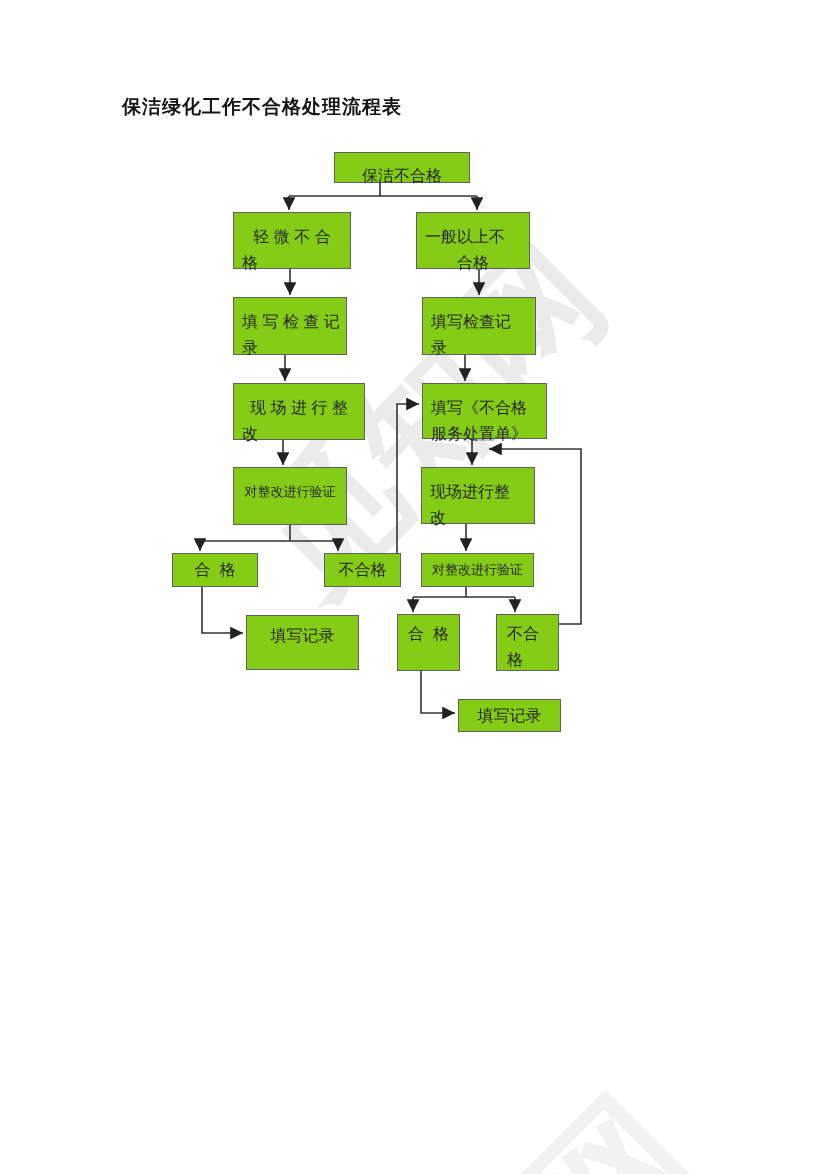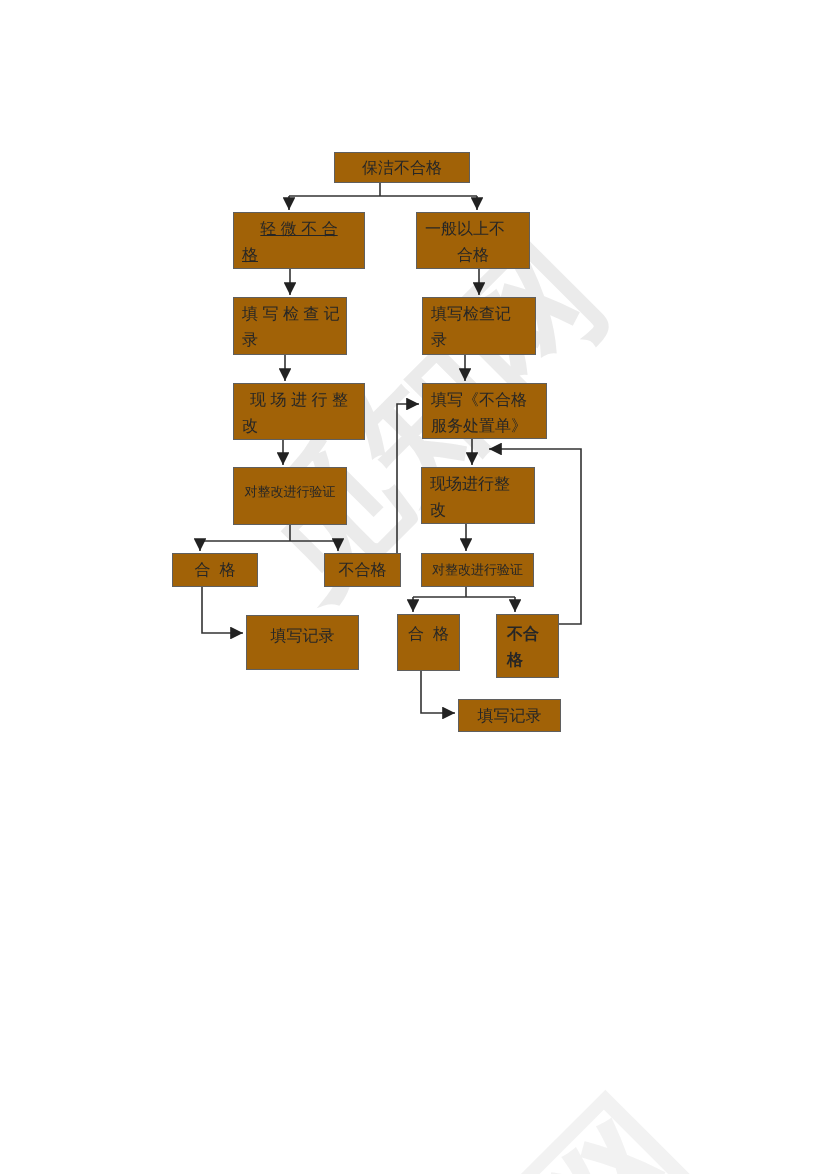--- a/index.html
+++ b/index.html
@@ -8,38 +8,39 @@
   .page{position:absolute;inset:0;background:#ffffff;}
   .doc-title{position:absolute;left:122px;top:94px;font-size:19px;font-weight:bold;
              letter-spacing:1px;color:#141414;white-space:pre;}
   .wm{position:absolute;display:flex;align-items:center;justify-content:center;
       transform:rotate(-45deg);pointer-events:none;white-space:pre;
       font-weight:bold;user-select:none;}
   .wm-main{left:205px;top:195px;width:450px;height:450px;font-size:140px;
            color:rgba(110,110,110,0.14);}
   .wm-bottom{left:305px;top:1088px;width:400px;height:400px;font-size:150px;
              color:rgba(110,110,110,0.09);}
-  .fbox{position:absolute;background:#a16207;border:1.5px solid #5f5f5f;
+  .fbox{position:absolute;background:#84cc16;border:1.5px solid #5f5f5f;
         box-sizing:border-box;font-size:16px;line-height:26px;color:#262626;
-        padding:3px 8px;}
+        padding:11px 8px;}
   .fbox .bl{white-space:pre;}
   .bl.c{text-align:center;}
   .bl.l{text-align:left;}
   .small{font-size:13px;}
   .vcenter{display:flex;flex-direction:column;justify-content:center;padding-top:0;padding-bottom:0;}
   svg.wires{position:absolute;left:0;top:0;pointer-events:none;}
 </style>
 </head>
 <body>
 
 <div class="page">
 
   <div class="wm wm-main">觅知网</div>
   <div class="wm wm-bottom">觅知网</div>
 
+  <div class="doc-title">保洁绿化工作不合格处理流程表</div>
 
   <svg class="wires" width="830" height="1174" viewBox="0 0 830 1174">
     <defs>
       <marker id="ah" viewBox="0 0 10 10" refX="10" refY="5" markerWidth="9" markerHeight="8" orient="auto-start-reverse">
         <path d="M0,0 L10,5 L0,10 Z" fill="#222"></path>
       </marker>
     </defs>
     <g stroke="#333" stroke-width="1.6" fill="none">
       <path d="M380,183 V196"></path>
       <path d="M289,196 H477"></path>
@@ -64,21 +65,21 @@
       <path d="M515,597 V612" marker-end="url(#ah)"></path>
       <path d="M421,671 V713 H455" marker-end="url(#ah)"></path>
       <path d="M559,624 H581 V449 H489" marker-end="url(#ah)"></path>
     </g>
   </svg>
 
   <div class="fbox" style="left:334px;top:152px;width:136px;height:31px;line-height:24px;">
     <div class="bl c">保洁不合格</div>
   </div>
 
-  <div class="fbox" style="left:233px;top:212px;width:132px;height:57px;text-decoration:underline;">
+  <div class="fbox" style="left:233px;top:212px;width:118px;height:57px;">
     <div class="bl c">轻 微 不 合</div>
     <div class="bl l">格</div>
   </div>
 
   <div class="fbox" style="left:416px;top:212px;width:114px;height:57px;">
     <div class="bl l">一般以上不</div>
     <div class="bl c">合格</div>
   </div>
 
   <div class="fbox" style="left:233px;top:297px;width:114px;height:58px;">
@@ -123,21 +124,21 @@
   </div>
 
   <div class="fbox" style="left:246px;top:615px;width:113px;height:55px;padding-top:7px;">
     <div class="bl c">填写记录</div>
   </div>
 
   <div class="fbox" style="left:397px;top:614px;width:63px;height:57px;padding-top:6px;padding-left:10px;">
     <div class="bl l">合  格</div>
   </div>
 
-  <div class="fbox" style="left:496px;top:614px;width:63px;height:64px;padding-top:6px;padding-left:10px;font-weight:bold;">
+  <div class="fbox" style="left:496px;top:614px;width:63px;height:57px;padding-top:6px;padding-left:10px;">
     <div class="bl l">不合</div>
     <div class="bl l">格</div>
   </div>
 
   <div class="fbox vcenter" style="left:458px;top:699px;width:103px;height:33px;">
     <div class="bl c">填写记录</div>
   </div>
 
 </div>
 

